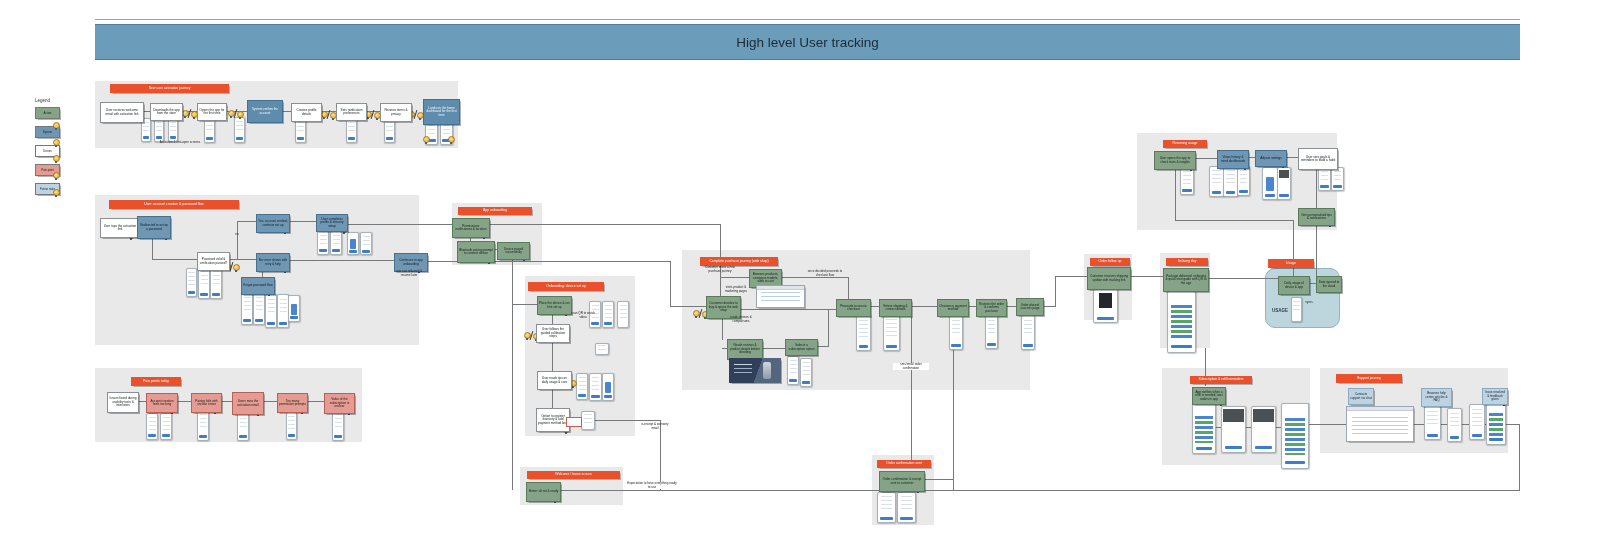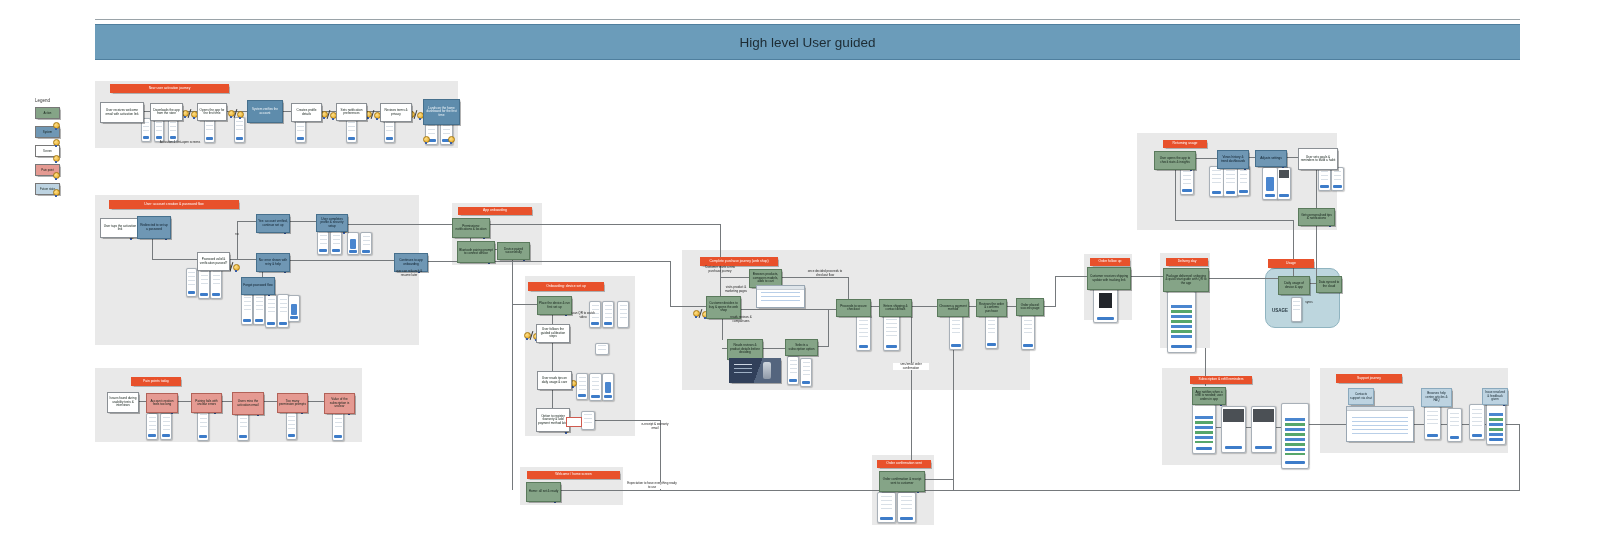--- a/index.html
+++ b/index.html
@@ -57,21 +57,21 @@
   .lgitem{position:relative;width:23px;height:10px;border:1px solid #777;margin-bottom:7px;font-size:2.8px;
           display:flex;align-items:center;justify-content:center;color:#15201a;box-shadow:0.6px 0.6px 1px rgba(0,0,0,.3);}
 </style>
 </head>
 <body>
 
 <div class="board" id="board">
 
   <div class="toprule" style="left:95px;top:19px;width:1425px;height:1px;"></div>
   <div class="titlebar">
-    <span>High level User guided</span>
+    <span>High level User tracking</span>
   </div>
 
   <div class="legend">
     <div class="hd">Legend</div>
     <div class="lgitem" style="background:#85a487;">
         <span>Action</span>
       </div>
     <div class="lgitem" style="background:#6f97b4;">
         <span>System</span>
       </div>

